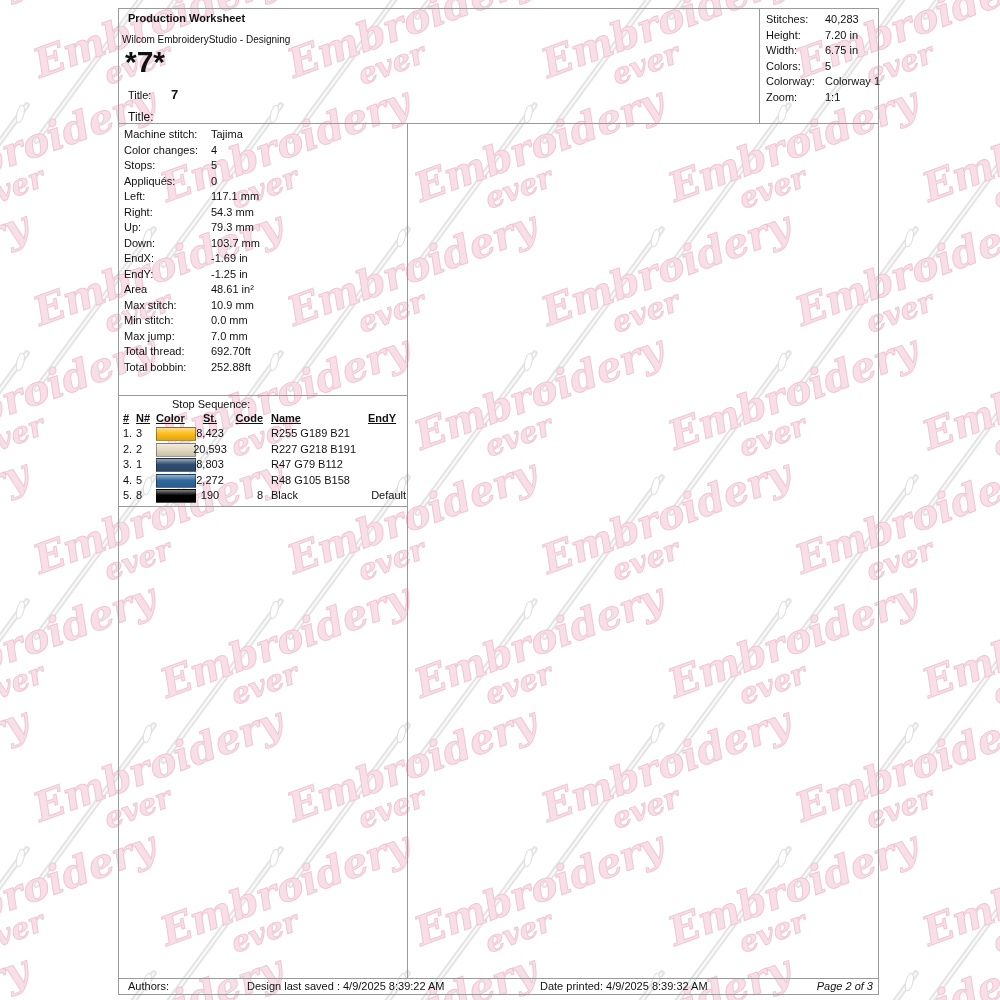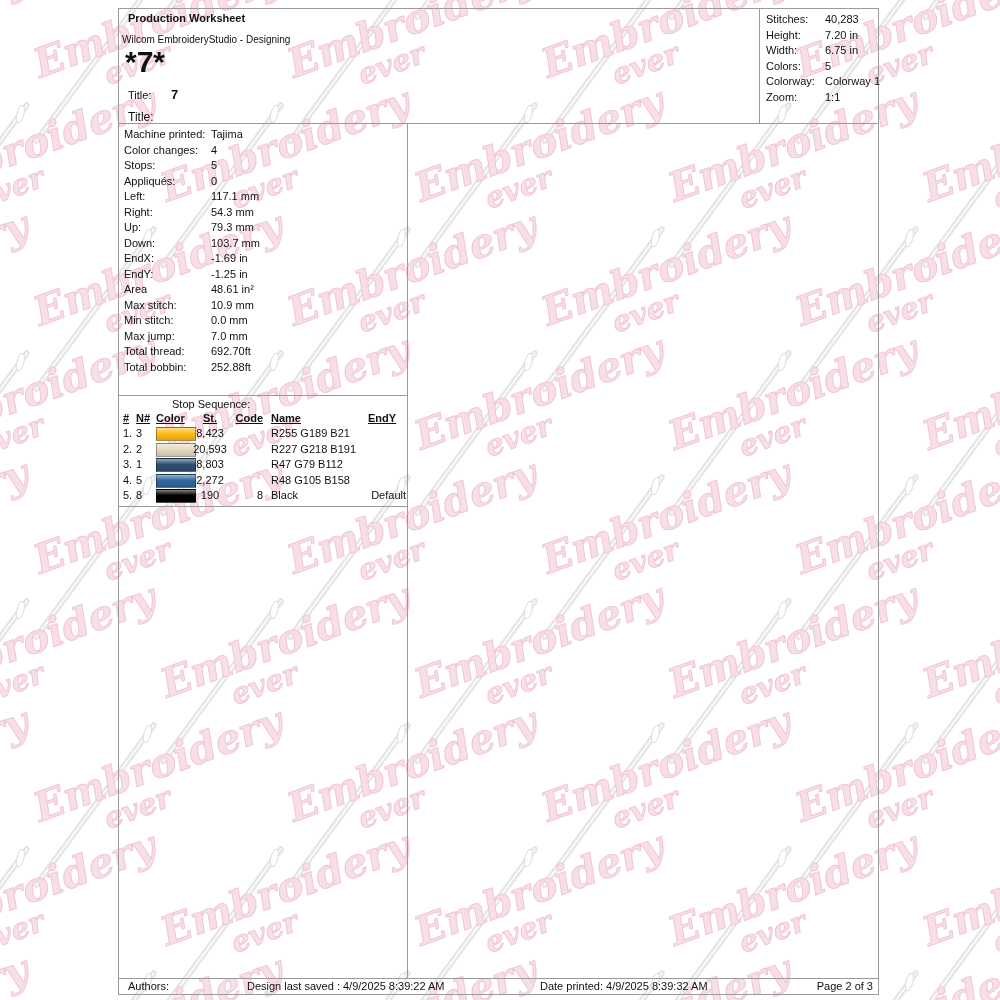--- a/index.html
+++ b/index.html
@@ -57,21 +57,21 @@
     position:absolute;left:37px;top:0px;width:38px;height:12px;
     border:1px solid rgba(0,0,0,0.35);
     background-image:linear-gradient(to bottom, rgba(255,255,255,0.5), rgba(255,255,255,0) 45%, rgba(0,0,0,0.12));
   }
   
   .footer{position:absolute;left:0;top:970px;width:759px;height:15px;font-size:11px;line-height:15px;}
   .footer span{position:absolute;top:0;white-space:nowrap;}
   .f-authors{left:9px;}
   .f-saved{left:128px;}
   .f-printed{left:421px;}
-  .f-page{right:5px;}
+  .f-page{right:5px;font-style:italic;}
 </style>
 </head>
 <body>
 
 <svg id="wm-layer" width="1000" height="1000" xmlns="http://www.w3.org/2000/svg">
   <defs>
     <g id="wmg">
       <path d="M -25 58 L 140 -52" stroke="#e4e4e4" stroke-width="6" stroke-linecap="round" fill="none"></path>
       <path d="M -25 58 L 140 -52" stroke="#fafafa" stroke-width="2" stroke-linecap="round" fill="none"></path>
       <ellipse cx="131" cy="-46" rx="3.5" ry="9" transform="rotate(34 131 -46)" fill="#ffffff" stroke="#dddddd"></ellipse>
@@ -191,21 +191,21 @@
     </div>
       <div class="srow">
       <span class="lbl">Zoom:</span>
       <span class="val">1:1</span>
     </div>
     </div>
 
   <div class="details t11">
 
   <div class="drow">
-      <span class="lbl">Machine printed:</span>
+      <span class="lbl">Machine stitch:</span>
       <span class="val">Tajima</span>
     </div>
       <div class="drow">
       <span class="lbl">Color changes:</span>
       <span class="val">4</span>
     </div>
       <div class="drow">
       <span class="lbl">Stops:</span>
       <span class="val">5</span>
     </div>

